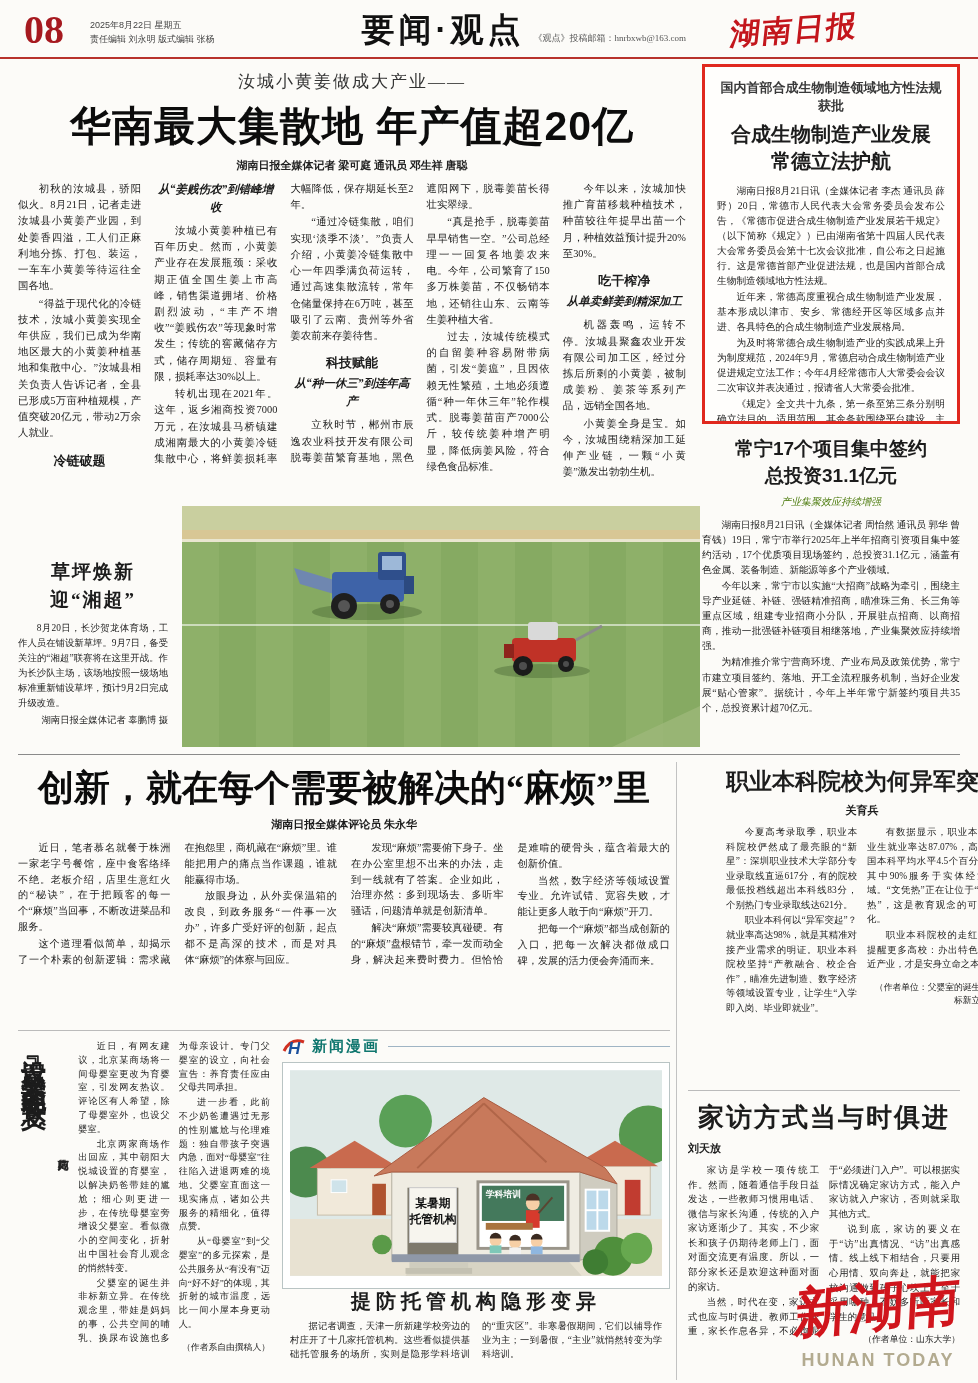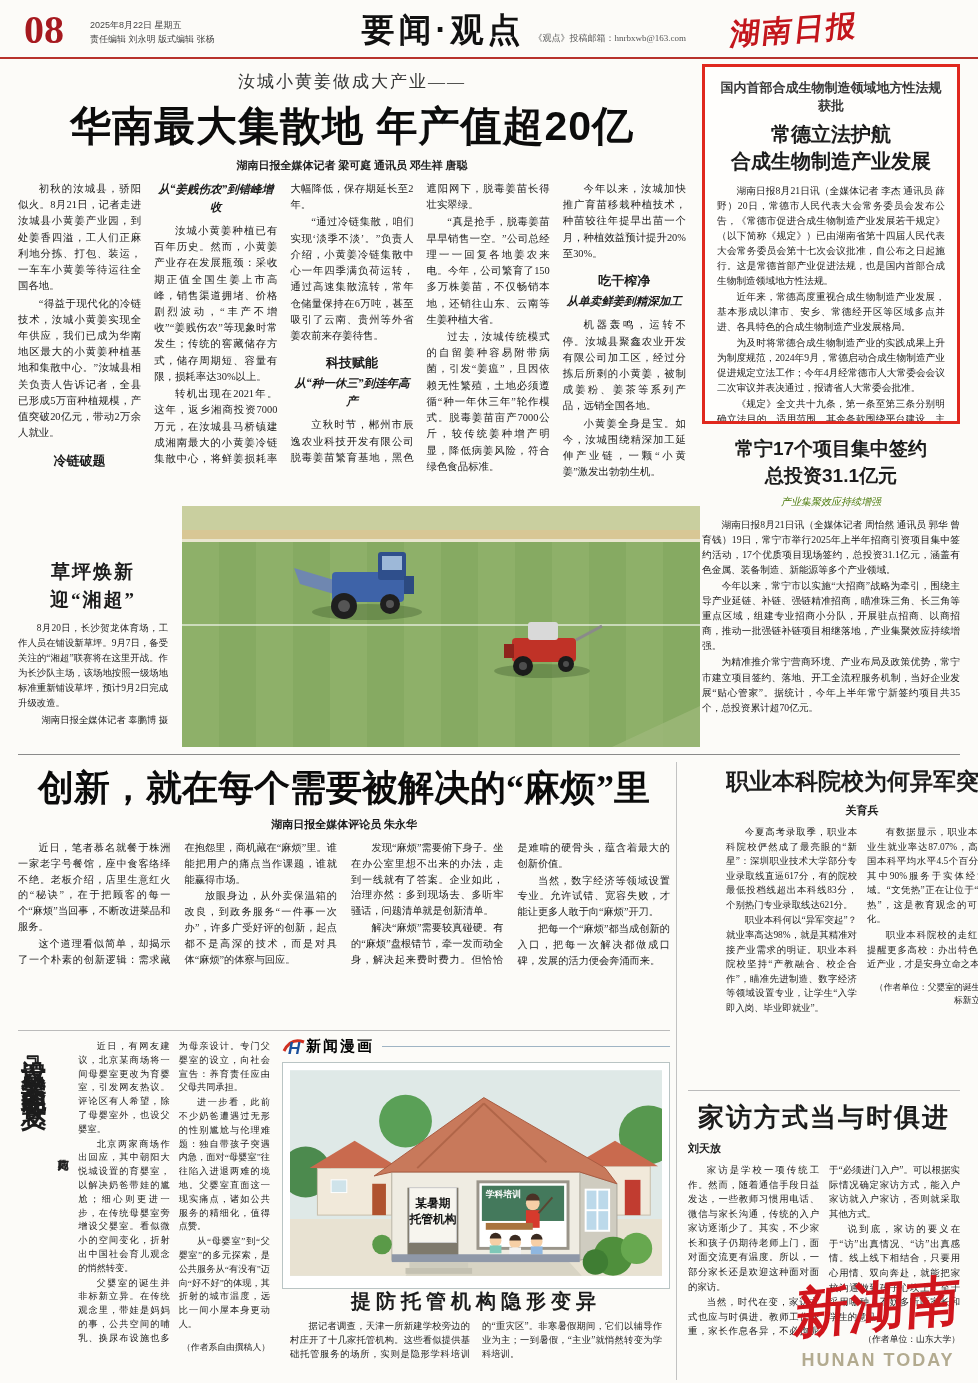--- a/index.html
+++ b/index.html
@@ -81,21 +81,21 @@
   
   .fuying{position:absolute;left:18px;top:1040px;width:252px;height:340px;display:flex;overflow:hidden;}
   .fuying .vtitle{writing-mode:vertical-rl;font-size:25px;font-weight:900;line-height:1.25;letter-spacing:4px;
                   height:330px;margin-right:6px;font-family:"Liberation Sans","DejaVu Sans",sans-serif;}
   .fuying .vauthor{writing-mode:vertical-rl;font-size:11px;font-weight:bold;padding-top:110px;margin-right:8px;color:#222;}
   .fuying .body{flex:1;column-count:2;column-gap:9px;font-size:9.2px;line-height:1.5;height:336px;overflow:hidden;}
 
   
   .cartoon{position:absolute;left:282px;top:1034px;width:388px;height:347px;}
   .cartoon .logo-row{display:flex;align-items:center;height:24px;margin-bottom:4px;}
-  .cartoon .logo-text{font-size:15px;font-weight:bold;color:#000000;letter-spacing:2px;margin-left:0;
+  .cartoon .logo-text{font-size:15px;font-weight:bold;color:#0f766e;letter-spacing:2px;margin-left:6px;
                       font-family:"Liberation Sans","DejaVu Sans",sans-serif;}
   .cartoon .logo-line{flex:1;border-top:1px solid #9fb4c4;margin-left:8px;}
   .cartoon .frame{border:1px solid #b9c4c4;background:#fff;padding:7px;height:227px;box-sizing:border-box;}
   .cartoon .title{text-align:center;font-size:20px;font-weight:900;letter-spacing:5px;margin:8px 0 5px;
                   font-family:"Liberation Sans","DejaVu Sans",sans-serif;}
   .cartoon .cap{column-count:2;column-gap:12px;font-size:9.3px;line-height:1.5;height:52px;overflow:hidden;}
 
   
   .brand{position:absolute;left:778px;top:1280px;width:200px;text-align:center;z-index:6;pointer-events:none;}
   .brand .zh{font-size:54px;font-weight:900;color:#d0151c;line-height:1;
@@ -148,22 +148,22 @@
       <div class="sec-sub">从单卖鲜姜到精深加工</div>
       <div class="paras">
           <p>机器轰鸣，运转不停。汝城县聚鑫农业开发有限公司加工区，经过分拣后所剩的小黄姜，被制成姜粉、姜茶等系列产品，远销全国各地。</p>
           <p>小黄姜全身是宝。如今，汝城围绕精深加工延伸产业链，一颗“小黄姜”激发出勃勃生机。</p>
         </div>
     </div>
   </article>
 
   <aside class="changde">
     <div class="kicker">国内首部合成生物制造领域地方性法规获批</div>
+    <h3 class="t">合成生物制造产业发展</h3>
     <h3 class="t">常德立法护航</h3>
-    <h3 class="t">合成生物制造产业发展</h3>
     <div class="body paras">
         <p>湖南日报8月21日讯（全媒体记者 李杰 通讯员 薛野）20日，常德市人民代表大会常务委员会发布公告，《常德市促进合成生物制造产业发展若干规定》（以下简称《规定》）已由湖南省第十四届人民代表大会常务委员会第十七次会议批准，自公布之日起施行。这是常德首部产业促进法规，也是国内首部合成生物制造领域地方性法规。</p>
         <p>近年来，常德高度重视合成生物制造产业发展，基本形成以津市、安乡、常德经开区等区域多点并进、各具特色的合成生物制造产业发展格局。</p>
         <p>为及时将常德合成生物制造产业的实践成果上升为制度规范，2024年9月，常德启动合成生物制造产业促进规定立法工作；今年4月经常德市人大常委会会议二次审议并表决通过，报请省人大常委会批准。</p>
         <p>《规定》全文共十九条，第一条至第三条分别明确立法目的、适用范围，其余条款围绕平台建设、主体培育、要素保障、金融支持等方面作出制度安排，为合成生物制造产业发展提供法治保障。</p>
       </div>
   </aside>
 
   <section class="changning">
     <h3 class="t">常宁17个项目集中签约</h3>

